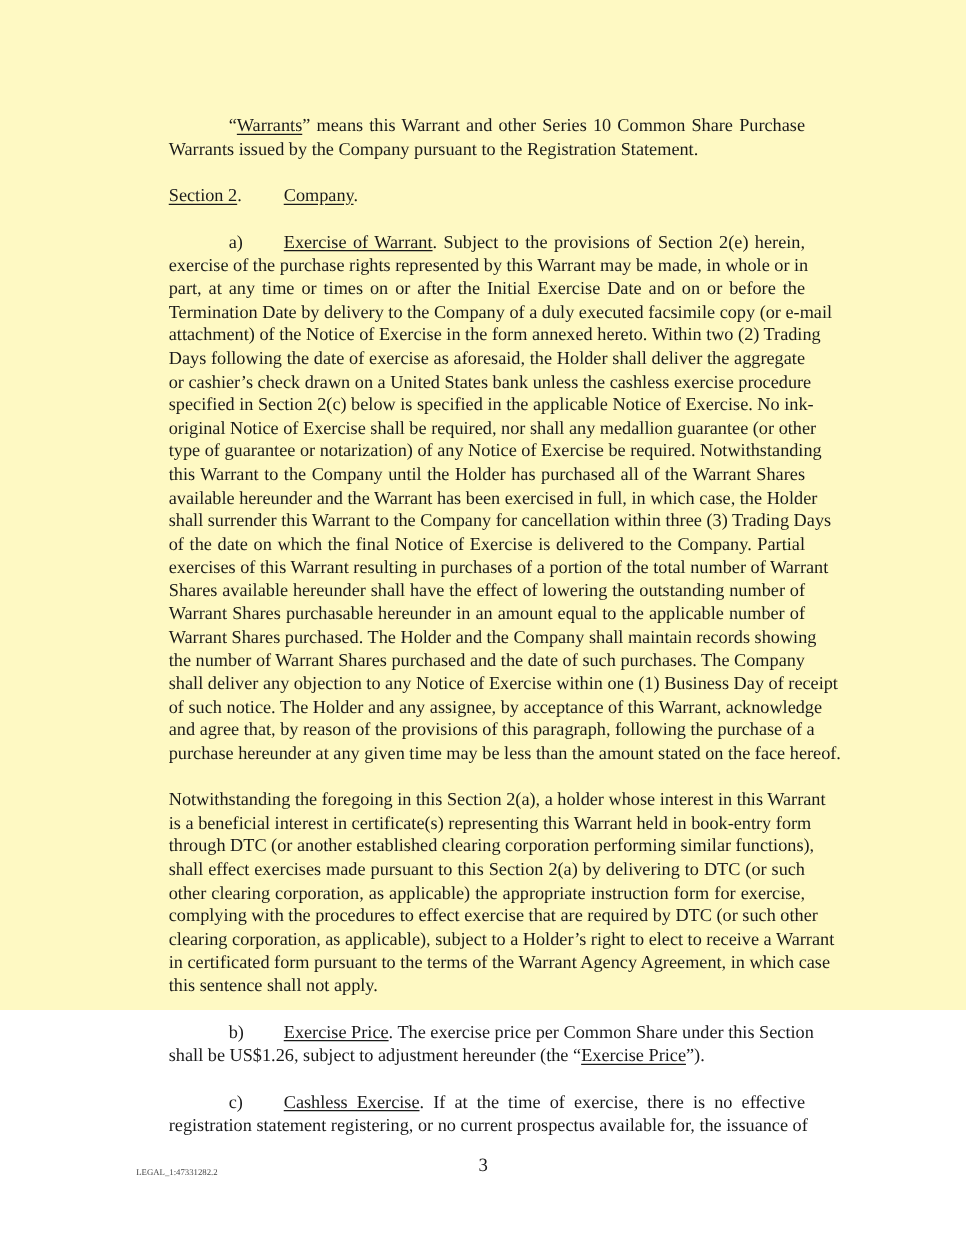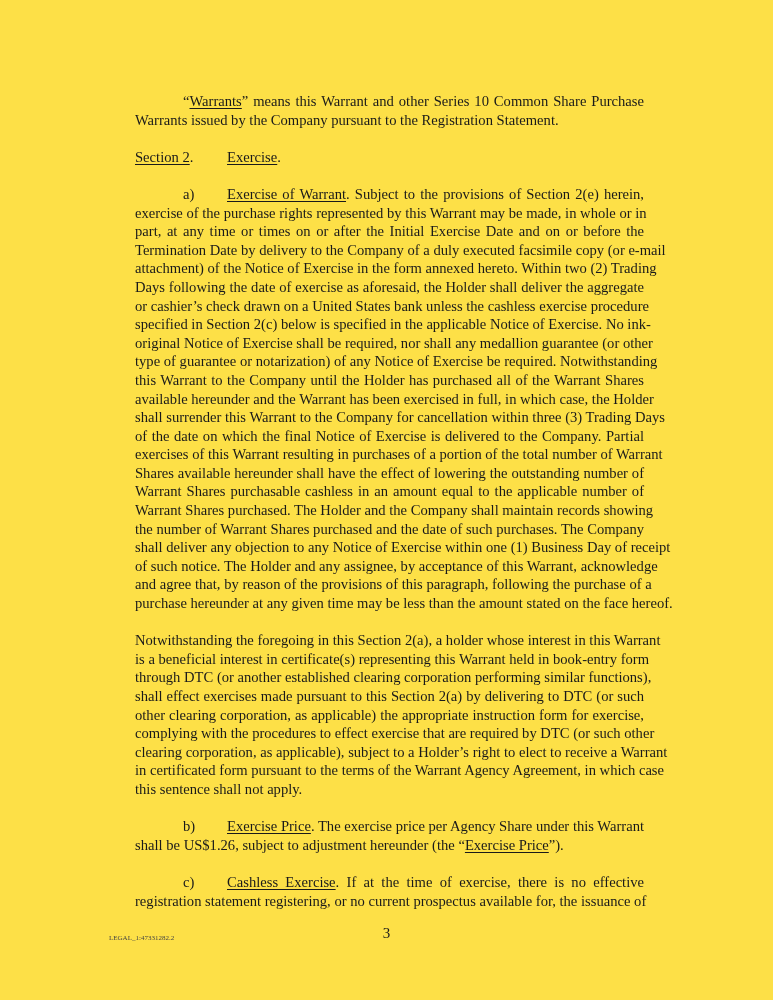--- a/index.html
+++ b/index.html
@@ -1,18 +1,18 @@
 <!DOCTYPE html>
 <html><head>
 <meta charset="utf-8">
 <style>
   html, body { margin: 0; padding: 0; background: #ffffff; }
   body { width: 773px; height: 1000px; position: relative; overflow: hidden; }
   .page {
-    position: absolute; left: 0; top: 0; width: 773px; height: 1000px; background: #fde047;
+    position: absolute; left: 0; top: 0; width: 773px; height: 808px; background: #fef9c3;
     font-family: "Liberation Serif", "DejaVu Serif", serif; color: #1a1a1a;
   }
   .body-text {
     position: absolute; left: 135px; width: 509px; top: 92px;
     font-size: 14.6px; line-height: 18.6px;
   }
   .line { display: block; text-align: justify; text-align-last: justify; white-space: nowrap; height: 18.6px; }
   .line.last { text-align-last: left; }
   .gap { height: 18.6px; }
   u { text-decoration: underline; text-underline-offset: 2px; }
@@ -36,21 +36,21 @@
     <div>
       <div class="line" style="padding-left:48px;box-sizing:border-box;">
         <span>“</span><u>Warrants</u><span>” means this Warrant and other Series 10 Common Share Purchase</span>
       </div>
       <div class="line last">Warrants issued by the Company pursuant to the Registration Statement.</div>
     </div>
 
     <div class="gap"></div>
 
     <div class="line last">
-      <span class="sec-tab"><u>Section 2</u><span>.</span></span><u>Exercise</u><span>.</span>
+      <span class="sec-tab"><u>Section 2</u><span>.</span></span><u>Company</u><span>.</span>
     </div>
 
     <div class="gap"></div>
 
     <div>
       <div class="line" style="padding-left:48px;box-sizing:border-box;">
         <span class="tab2">a)</span><u>Exercise of Warrant</u><span>.  Subject to the provisions of Section 2(e) herein,</span>
       </div>
       <div class="line">exercise of the purchase rights represented by this Warrant may be made, in whole or in</div>
       <div class="line">part, at any time or times on or after the Initial Exercise Date and on or before the</div>
@@ -60,21 +60,21 @@
       <div class="line">or cashier’s check drawn on a United States bank unless the cashless exercise procedure</div>
       <div class="line">specified in Section 2(c) below is specified in the applicable Notice of Exercise. No ink-</div>
       <div class="line">original Notice of Exercise shall be required, nor shall any medallion guarantee (or other</div>
       <div class="line">type of guarantee or notarization) of any Notice of Exercise be required.  Notwithstanding</div>
       <div class="line">this Warrant to the Company until the Holder has purchased all of the Warrant Shares</div>
       <div class="line">available hereunder and the Warrant has been exercised in full, in which case, the Holder</div>
       <div class="line">shall surrender this Warrant to the Company for cancellation within three (3) Trading Days</div>
       <div class="line">of the date on which the final Notice of Exercise is delivered to the Company. Partial</div>
       <div class="line">exercises of this Warrant resulting in purchases of a portion of the total number of Warrant</div>
       <div class="line">Shares available hereunder shall have the effect of lowering the outstanding number of</div>
-      <div class="line">Warrant Shares purchasable cashless in an amount equal to the applicable number of</div>
+      <div class="line">Warrant Shares purchasable hereunder in an amount equal to the applicable number of</div>
       <div class="line">Warrant Shares purchased.  The Holder and the Company shall maintain records showing</div>
       <div class="line">the number of Warrant Shares purchased and the date of such purchases. The Company</div>
       <div class="line">shall deliver any objection to any Notice of Exercise within one (1) Business Day of receipt</div>
       <div class="line">of such notice.  The Holder and any assignee, by acceptance of this Warrant, acknowledge</div>
       <div class="line">and agree that, by reason of the provisions of this paragraph, following the purchase of a</div>
       <div class="line">purchase hereunder at any given time may be less than the amount stated on the face hereof.</div>
     </div>
 
     <div class="gap"></div>
 
@@ -87,21 +87,21 @@
       <div class="line">complying with the procedures to effect exercise that are required by DTC (or such other</div>
       <div class="line">clearing corporation, as applicable), subject to a Holder’s right to elect to receive a Warrant</div>
       <div class="line">in certificated form pursuant to the terms of the Warrant Agency Agreement, in which case</div>
       <div class="line last">this sentence shall not apply.</div>
     </div>
 
     <div class="gap"></div>
 
     <div>
       <div class="line" style="padding-left:48px;box-sizing:border-box;">
-        <span class="tab2">b)</span><u>Exercise Price</u><span>.  The exercise price per Agency Share under this Warrant</span>
+        <span class="tab2">b)</span><u>Exercise Price</u><span>.  The exercise price per Common Share under this Section</span>
       </div>
       <div class="line last">
         <span>shall be US$1.26, subject to adjustment hereunder (the “</span><u>Exercise Price</u><span>”).</span>
       </div>
     </div>
 
     <div class="gap"></div>
 
     <div>
       <div class="line" style="padding-left:48px;box-sizing:border-box;">

